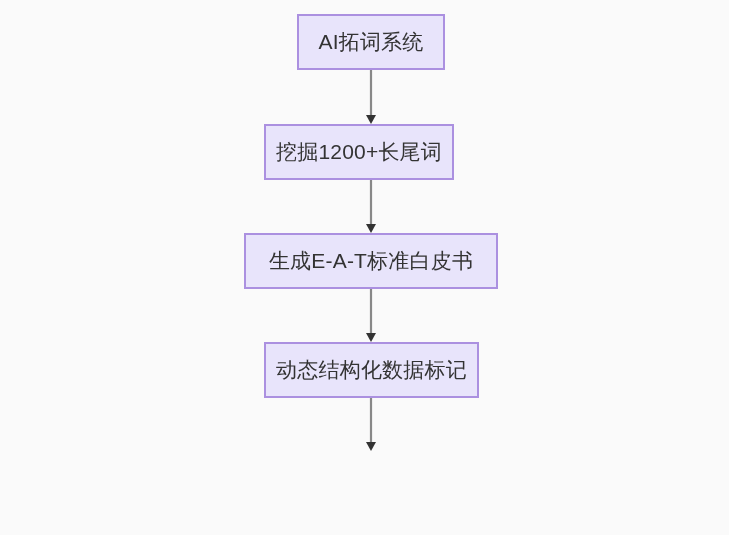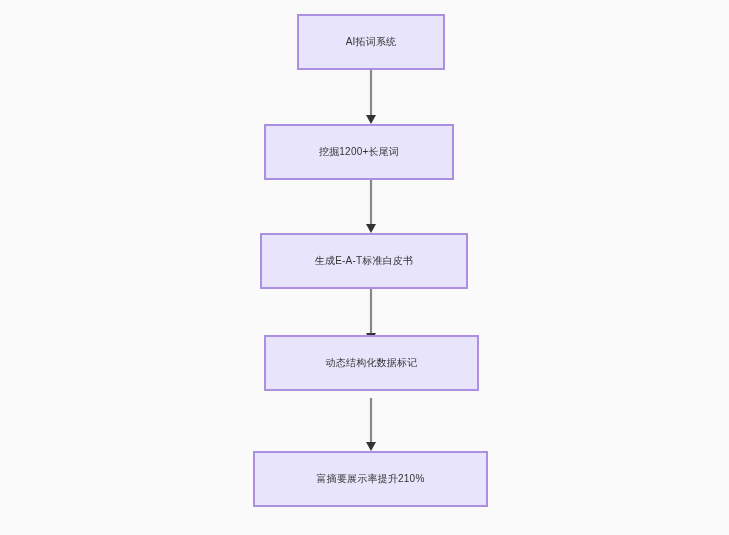--- a/index.html
+++ b/index.html
@@ -20,21 +20,21 @@
   }
   .node {
     position: absolute;
     box-sizing: border-box;
     background: #e8e4fb;
     border: 2px solid #ab90e0;
     display: flex;
     align-items: center;
     justify-content: center;
     color: #333333;
-    font-size: 10px;
+    font-size: 21px;
     line-height: 1.2;
     letter-spacing: 0.2px;
     white-space: nowrap;
   }
   .node-label {
     display: block;
   }
   .edge {
     position: absolute;
     width: 12px;
@@ -64,39 +64,36 @@
     <span class="node-label">挖掘1200+长尾词</span>
   </div>
 
   <div class="edge" style="left:365px; top:180px; height:53px;">
     <svg width="12" height="53" viewBox="0 0 12 53">
       <line x1="6" y1="0" x2="6" y2="45" stroke="#888888" stroke-width="2.2"></line>
       <polygon points="1,44 11,44 6,53" fill="#333333"></polygon>
     </svg>
   </div>
 
-  <div class="node" style="left:260px; top:233px; width:208px; height:56px;">
+  <div class="node" style="left:244px; top:233px; width:254px; height:56px;">
     <span class="node-label">生成E-A-T标准白皮书</span>
   </div>
 
   <div class="edge" style="left:365px; top:289px; height:53px;">
     <svg width="12" height="53" viewBox="0 0 12 53">
       <line x1="6" y1="0" x2="6" y2="45" stroke="#888888" stroke-width="2.2"></line>
       <polygon points="1,44 11,44 6,53" fill="#333333"></polygon>
     </svg>
   </div>
 
-  <div class="node" style="left:264px; top:335px; width:215px; height:56px;">
+  <div class="node" style="left:264px; top:342px; width:215px; height:56px;">
     <span class="node-label">动态结构化数据标记</span>
   </div>
 
   <div class="edge" style="left:365px; top:398px; height:53px;">
     <svg width="12" height="53" viewBox="0 0 12 53">
       <line x1="6" y1="0" x2="6" y2="45" stroke="#888888" stroke-width="2.2"></line>
       <polygon points="1,44 11,44 6,53" fill="#333333"></polygon>
     </svg>
   </div>
 
-  <div class="node" style="left:253px; top:451px; width:235px; height:56px;">
-    <span class="node-label">富摘要展示率提升210%</span>
-  </div>
 
 </div>
 
 </body></html>

